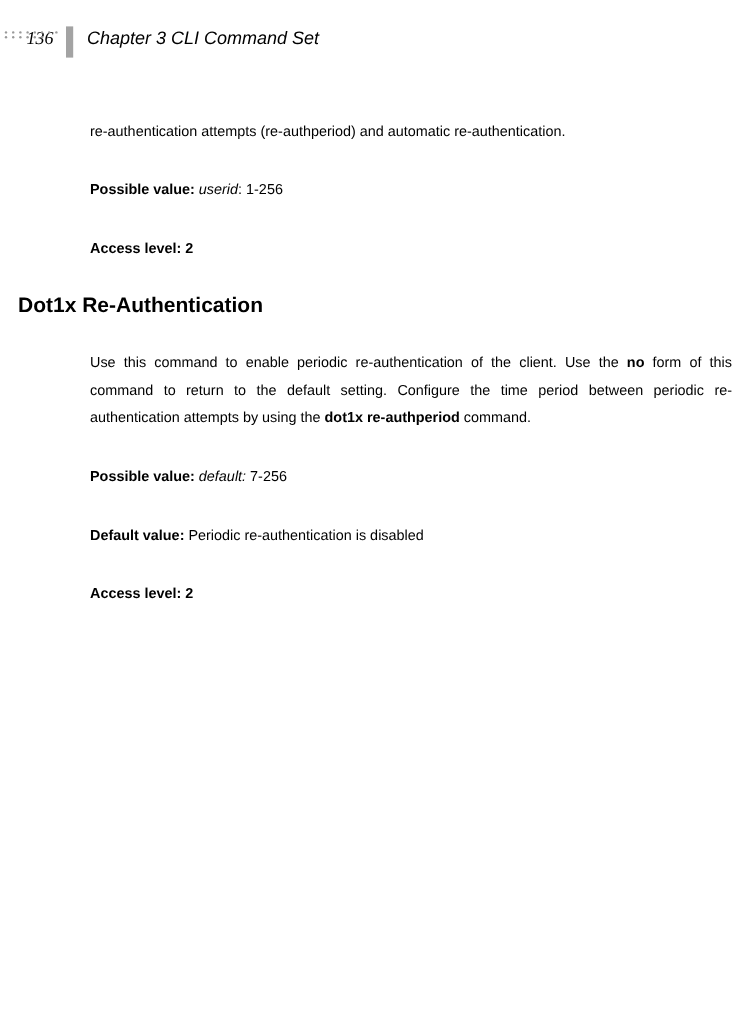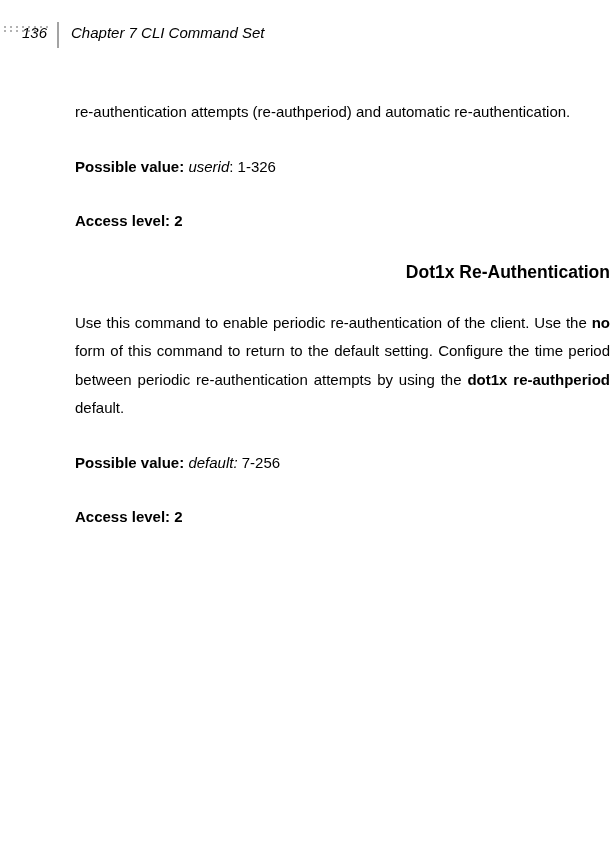--- a/index.html
+++ b/index.html
@@ -22,22 +22,23 @@
       display: flex;
       align-items: flex-start;
       padding: 0 0 0 16px;
       border-bottom: none;
       position: relative;
     }
     .page-number {
       font-style: italic;
       font-size: 15px;
       padding: 2px 10px 6px 6px;
-      border-right: 2px solid #a3a3a3;
+      border-right: 6px solid #a3a3a3;
       line-height: 1.2;
+      font-family: Liberation Serif, serif;
     }
     .header-title {
       font-style: italic;
       font-size: 15px;
       padding: 2px 0 6px 12px;
       line-height: 1.2;
     }
     .dotted-deco {
       position: absolute;
       left: 4px;
@@ -53,48 +54,47 @@
     .dot {
       width: 2px;
       height: 2px;
       background: #999;
       border-radius: 50%;
     }
     .content {
       padding: 50px 3px 0 75px;
     }
     .para {
-      font-size: 15px;
+      font-size: 12px;
       line-height: 1.9;
       margin-bottom: 26px;
       text-align: justify;
     }
     .bold {
       font-weight: bold;
     }
     .italic {
       font-style: italic;
     }
     .section-heading {
       font-size: 17.5px;
       font-weight: bold;
       margin-left: -60px;
       margin-bottom: 26px;
       margin-top: 6px;
-      text-align: right;
     }
   </style>
 </head>
 <body>
 
 <div class="page">
 
   <div class="header">
     <div class="page-number">136</div>
-    <div class="header-title">Chapter 7 CLI Command Set</div>
+    <div class="header-title">Chapter 3 CLI Command Set</div>
   </div>
 
   <div class="dotted-deco">
     <div class="dotted-deco-row">
       <div class="dot"></div>
         <div class="dot"></div>
         <div class="dot"></div>
         <div class="dot"></div>
         <div class="dot"></div>
         <div class="dot"></div>
@@ -110,34 +110,37 @@
         <div class="dot"></div>
     </div>
   </div>
 
   <div class="content">
 
     <p class="para">re-authentication attempts (re-authperiod) and automatic re-authentication.</p>
 
 
     <p class="para">
-      <span class="bold">Possible value: </span><span class="italic">userid</span><span>: 1-326</span>
+      <span class="bold">Possible value: </span><span class="italic">userid</span><span>: 1-256</span>
     </p>
 
     <p class="para bold">Access level: 2</p>
 
 
     <h2 class="section-heading">Dot1x Re-Authentication</h2>
 
     <p class="para">
-      <span>Use this command to enable periodic re-authentication of the client. Use the </span><span class="bold">no</span><span> form of this command to return to the default setting. Configure the time period between periodic re-authentication attempts by using the </span><span class="bold">dot1x re-authperiod</span><span> default.</span>
+      <span>Use this command to enable periodic re-authentication of the client. Use the </span><span class="bold">no</span><span> form of this command to return to the default setting. Configure the time period between periodic re-authentication attempts by using the </span><span class="bold">dot1x re-authperiod</span><span> command.</span>
     </p>
 
 
     <p class="para">
       <span class="bold">Possible value: </span><span class="italic">default:</span><span> 7-256</span>
     </p>
 
+    <p class="para">
+      <span class="bold">Default value:</span><span> Periodic re-authentication is disabled</span>
+    </p>
 
     <p class="para bold">Access level: 2</p>
 
   </div>
 </div>
 
 </body></html>

